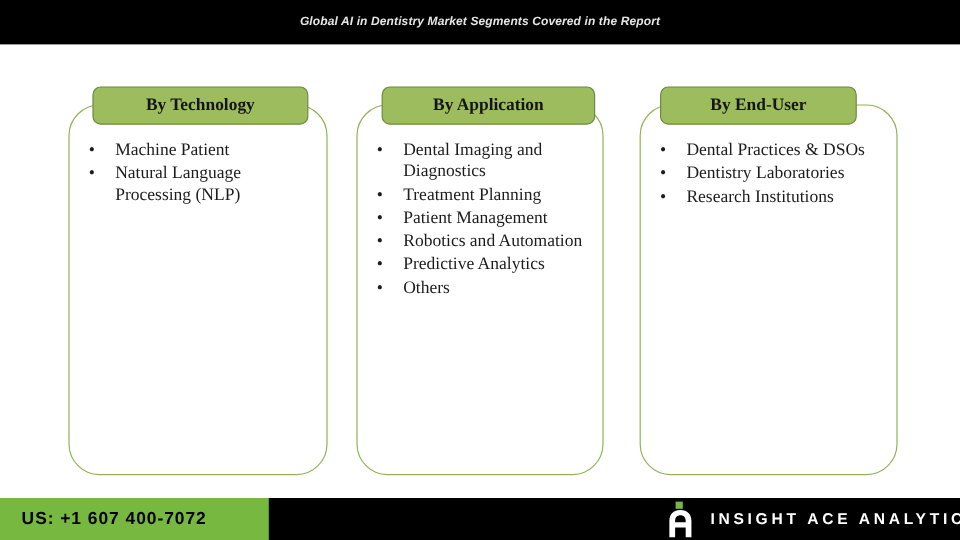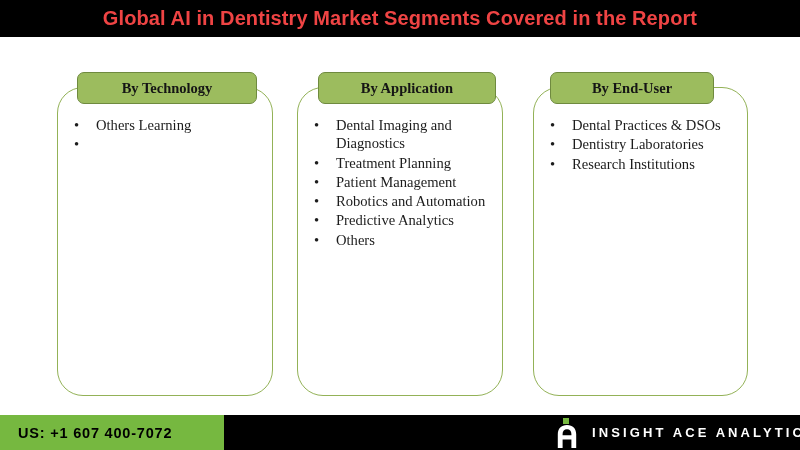--- a/index.html
+++ b/index.html
@@ -29,26 +29,27 @@
     position: absolute;
     left: 0; top: 0;
     width: 800px;
     height: 37px;
     background: #000000;
     display: flex;
     align-items: center;
     justify-content: center;
   }
   .title-text {
-    color: #ef4444;
+    color: #e5e5e5;
     font-family: "Liberation Sans", sans-serif;
-    font-size: 20px;
+    font-size: 10px;
     font-weight: bold;
     letter-spacing: 0.1px;
     white-space: nowrap;
+    font-style: italic;
   }
 
   
   .cards {
     position: absolute;
     left: 0;
     top: 37px;
     width: 800px;
     height: 378px;
   }
@@ -199,24 +200,25 @@
   <div class="cards">
 
     <div class="card c1">
       <div class="card-header">
         <span class="card-header-text">By Technology</span>
       </div>
       <div class="card-body">
         <ul class="bullets">
           <li>
             <span class="bullet-dot">•</span>
-            <span>Others Learning</span>
-          </li>
-          <li>
-            <span class="bullet-dot">•</span>
+            <span>Machine Patient</span>
+          </li>
+          <li>
+            <span class="bullet-dot">•</span>
+            <span>Natural Language Processing (NLP)</span>
           </li>
         </ul>
       </div>
     </div>
 
     <div class="card c2">
       <div class="card-header">
         <span class="card-header-text">By Application</span>
       </div>
       <div class="card-body">

